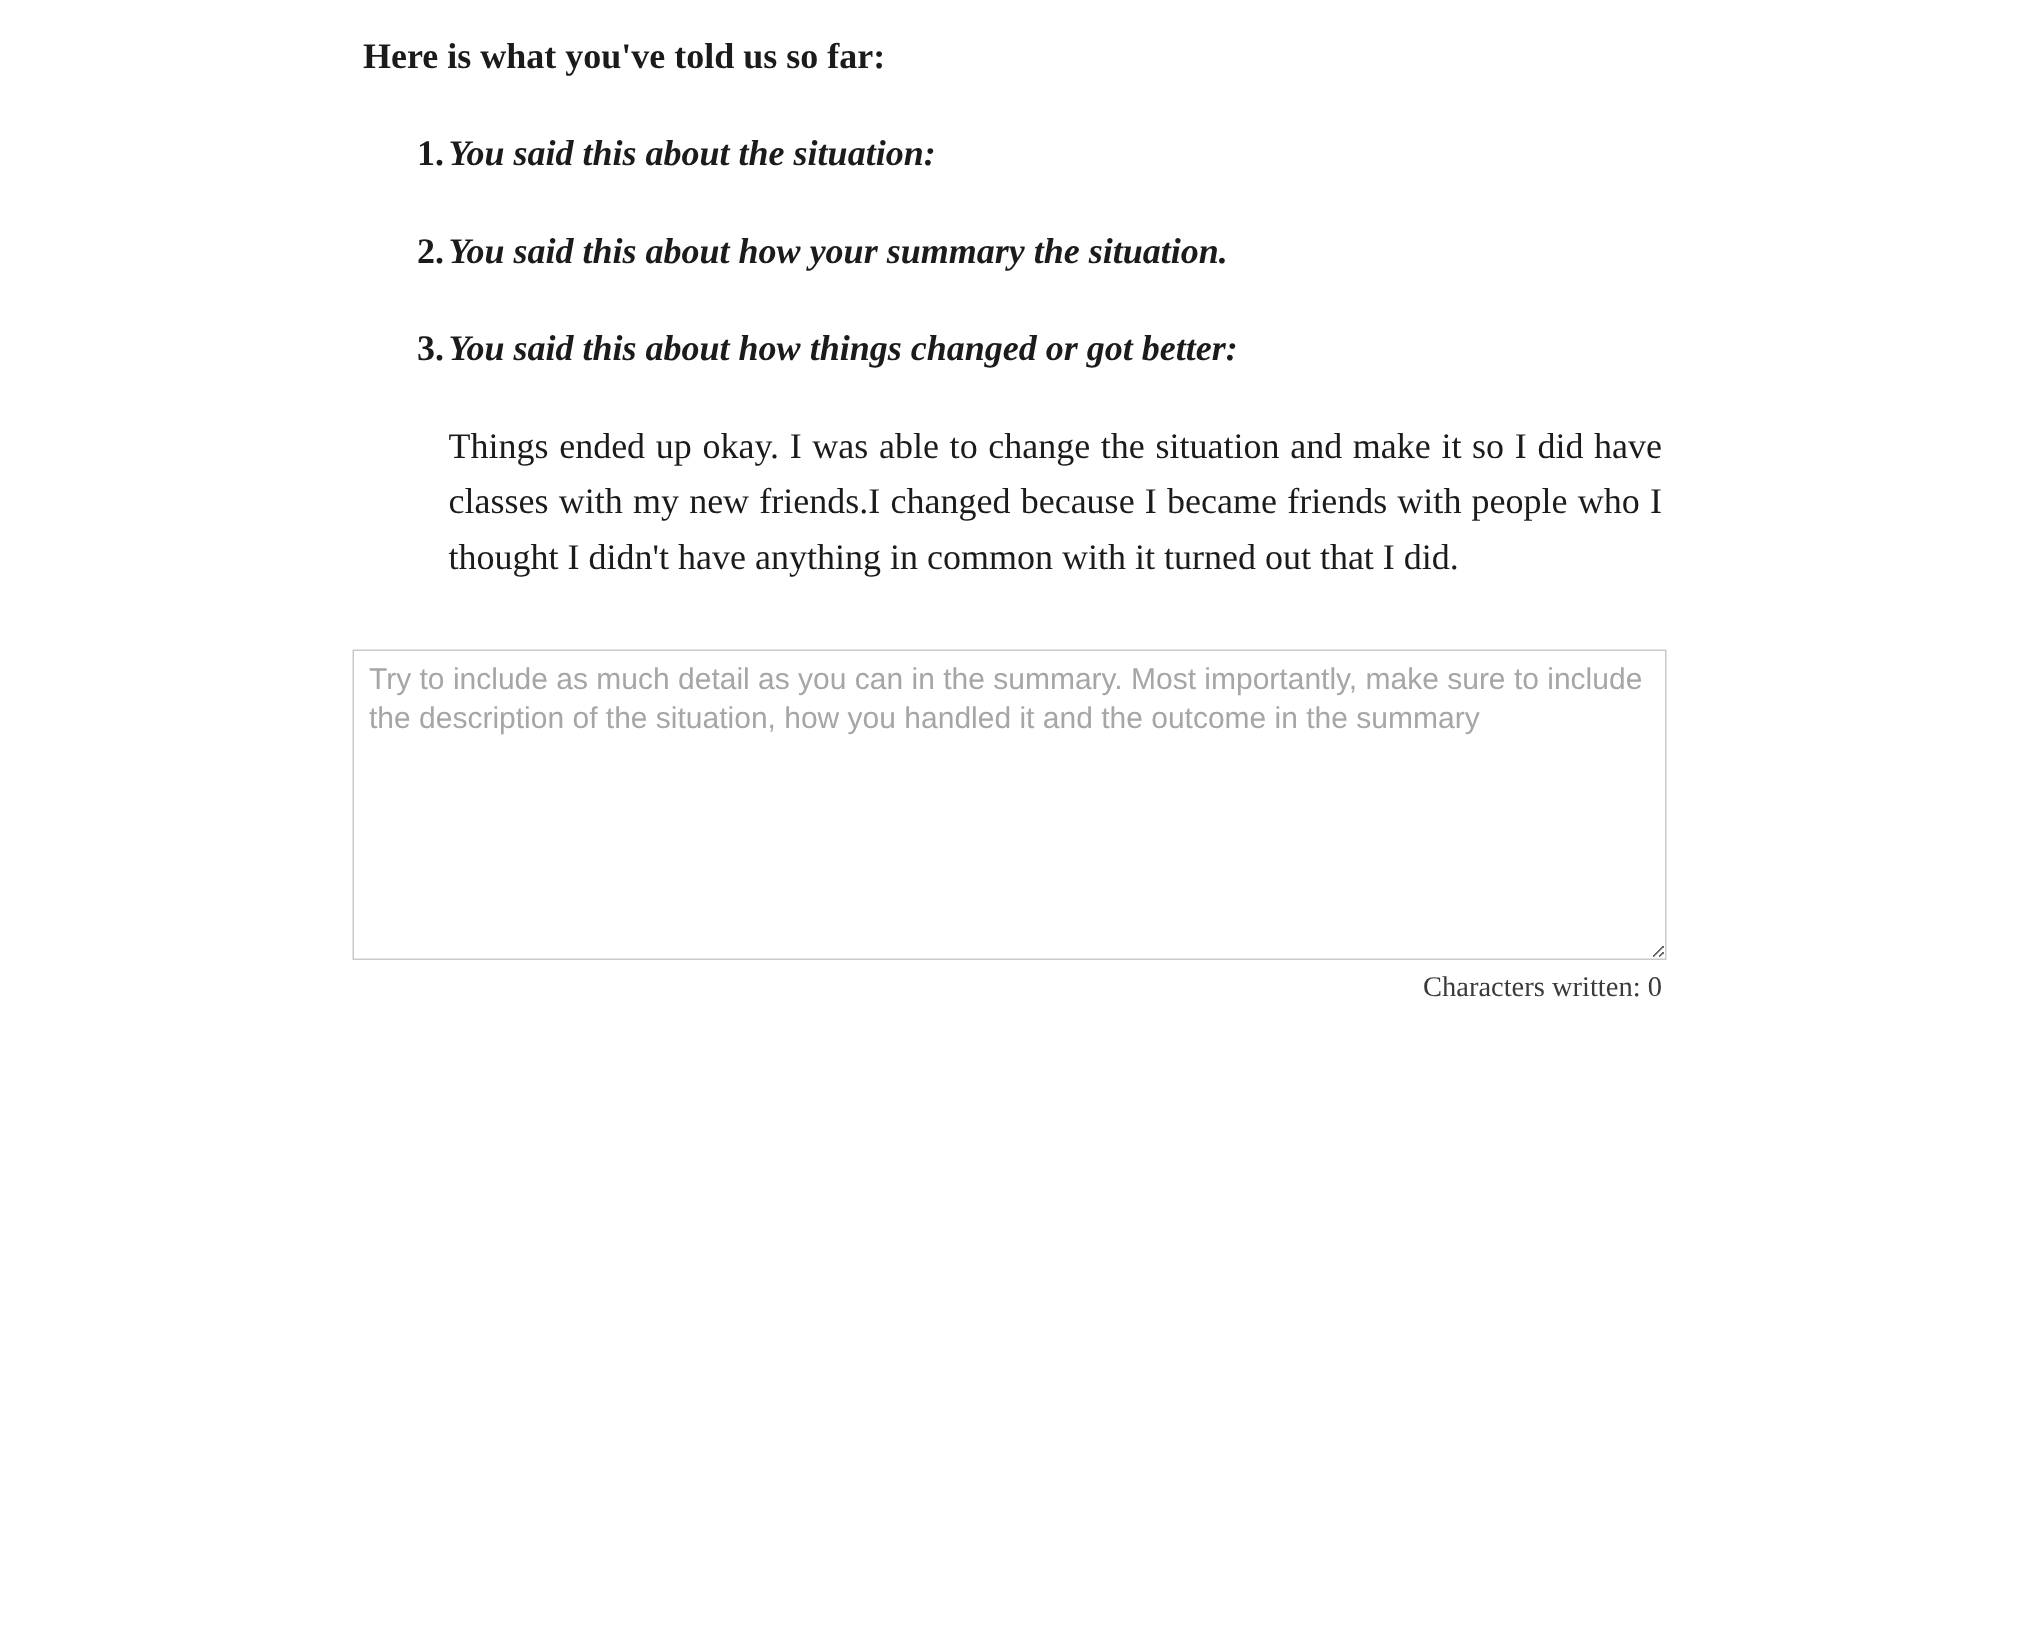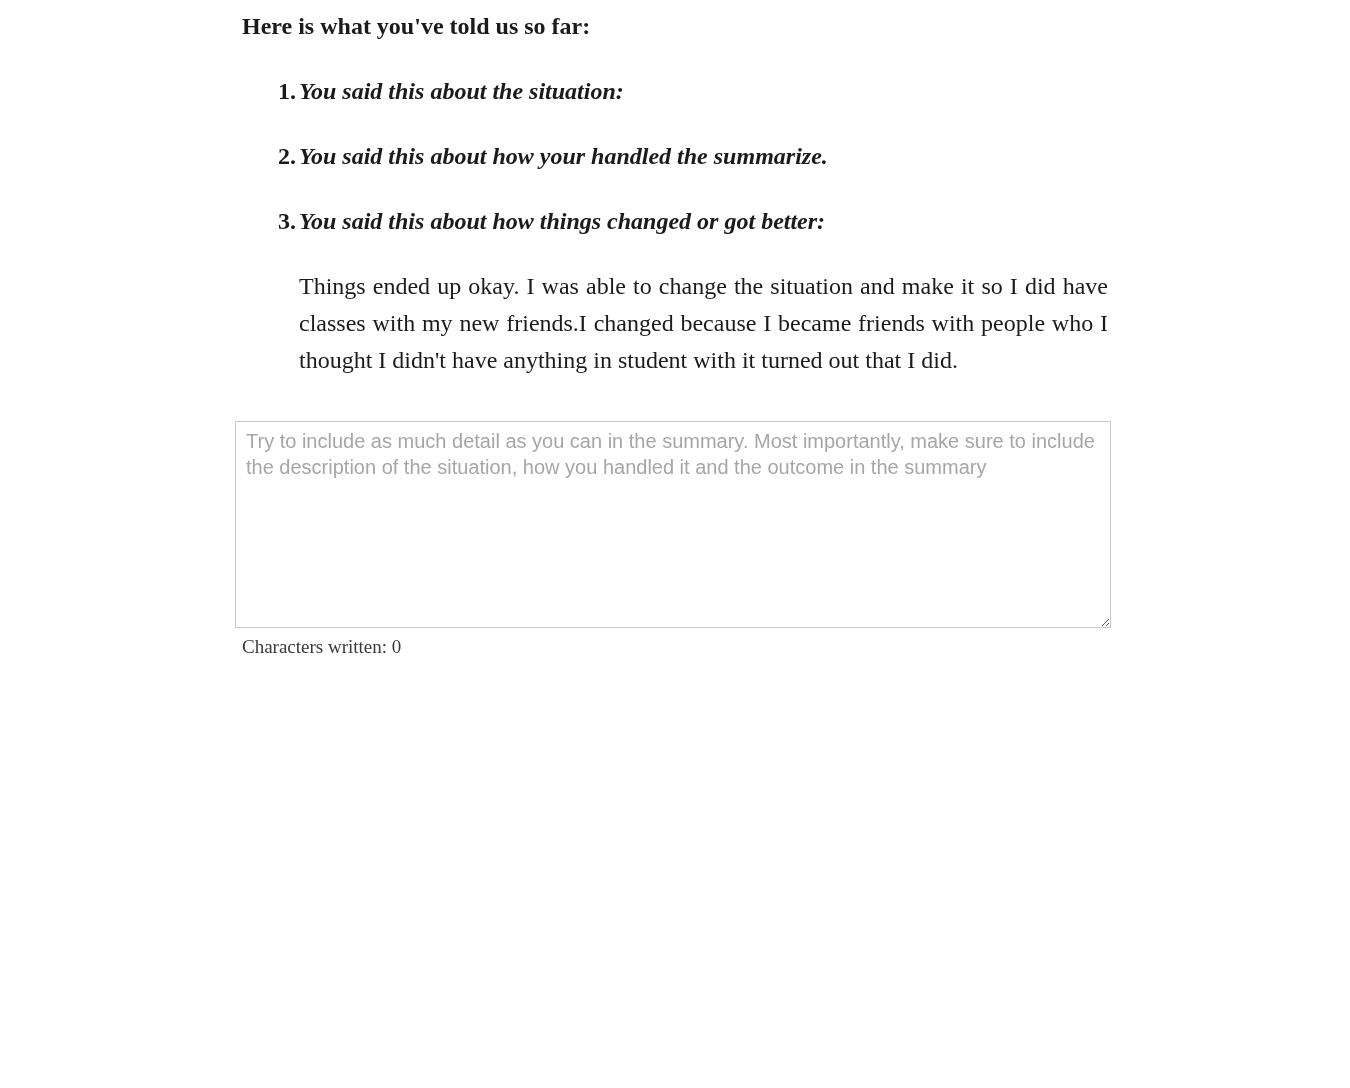--- a/index.html
+++ b/index.html
@@ -10,21 +10,21 @@
   body {
     width: 1350px;
     height: 1088px;
     overflow: hidden;
     font-family: "Liberation Serif", serif;
     color: #1b1b1b;
     -webkit-font-smoothing: antialiased;
   }
   .container {
     width: 866px;
-    margin: 4px auto;
+    margin: 16px auto;
     padding-top: 4px;
   }
   .intro-heading {
     font-size: 24px;
     line-height: 37px;
     font-weight: bold;
     margin: 0 0 28px 0;
   }
   ol.responses {
     list-style: none;
@@ -78,45 +78,46 @@
     color: #333333;
     resize: both;
     outline: none;
   }
   textarea.summary-input::placeholder {
     color: #a6a6a6;
     opacity: 1;
   }
   .char-counter {
     margin-top: 7px;
+    text-align: right;
     font-size: 19px;
     line-height: 24px;
     color: #3a3a3a;
   }
 </style>
 </head>
 <body>
 
 <div class="container">
 
   <p class="intro-heading">Here is what you've told us so far:</p>
 
   <ol class="responses">
     <li class="item">
       <span class="item-number">1.</span>
       <p class="item-label">You said this about the situation:</p>
     </li>
     <li class="item">
       <span class="item-number">2.</span>
-      <p class="item-label">You said this about how your handled the summarize.</p>
+      <p class="item-label">You said this about how your summary the situation.</p>
     </li>
     <li class="item">
       <span class="item-number">3.</span>
       <p class="item-label">You said this about how things changed or got better:</p>
-      <p class="item-response">Things ended up okay. I was able to change the situation and make it so I did have classes with my new friends.I changed because I became friends with people who I thought I didn't have anything in student with it turned out that I did.</p>
+      <p class="item-response">Things ended up okay. I was able to change the situation and make it so I did have classes with my new friends.I changed because I became friends with people who I thought I didn't have anything in common with it turned out that I did.</p>
     </li>
   </ol>
 
 
   <textarea class="summary-input" placeholder="Try to include as much detail as you can in the summary. Most importantly, make sure to include the description of the situation, how you handled it and the outcome in the summary" style=""></textarea>
 
   <div class="char-counter">Characters written: 0</div>
 
 </div>
 

